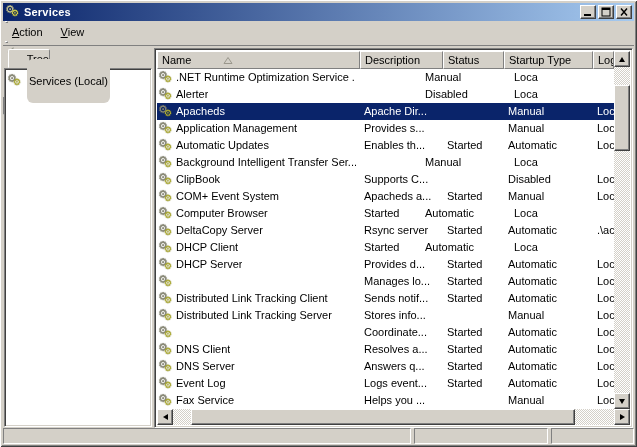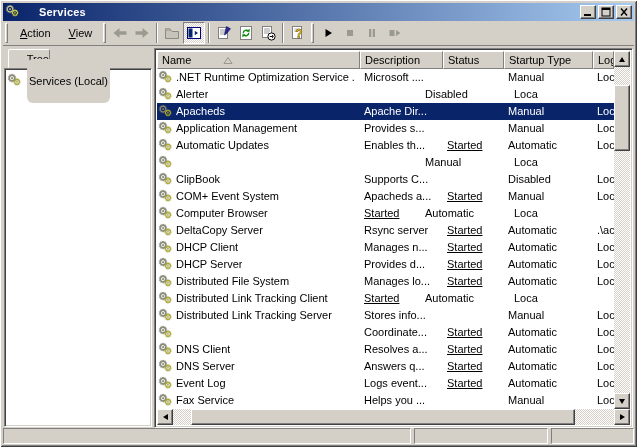--- a/index.html
+++ b/index.html
@@ -12,41 +12,41 @@
                 inset 2px 2px 0 #d4d0c8, inset -2px -2px 0 #808080;
     overflow:hidden;
   }
 
   
   .titlebar{
     position:absolute; left:3px; top:3px; right:3px; height:18px;
     background:linear-gradient(to right,#0A246A,#A6CAF0);
     display:flex; align-items:center; padding:0 2px;
   }
-  .titlebar .title{ color:#fff; font-weight:bold; font-size:11px; margin-left:18px; letter-spacing:.2px;text-align:center; }
+  .titlebar .title{ color:#fff; font-weight:bold; font-size:11px; margin-left:3px; letter-spacing:.2px;text-align:center; }
   .win-controls{ margin-left:auto; display:flex; gap:2px; }
   .wbtn{
     width:16px; height:14px; background:#D4D0C8;
     border:1px solid; border-color:#fff #404040 #404040 #fff;
     box-shadow: inset -1px -1px 0 #808080;
     display:flex; align-items:center; justify-content:center; padding:0; cursor:default;
   }
 
   
   .gearpair{ position:relative; display:inline-block; width:16px; height:16px; flex:0 0 16px; }
   .gearpair i{ position:absolute; font-style:normal; line-height:1; }
   .gearpair .g1{ left:0; top:0; font-size:11px; color:#8c8c7a; text-shadow:0 0 1px #55553f; }
   .gearpair .g2{ left:6px; top:5px; font-size:9px; color:#b3b136; text-shadow:0 0 1px #6b6a12; }
   .titlebar .gearpair .g1{ color:#cfcf9a; } .titlebar .gearpair .g2{ color:#e0de52; }
 
   
   .toolrow{
     position:absolute; left:3px; top:21px; right:3px; height:25px;
-    display:flex; align-items:center;
-    border-bottom:1px solid #808080; background:#D4D0C8;
+    display:flex; 
+    border-bottom:1px solid #808080; background:#D4D0C8;flex-direction:column;
   }
   .grip{ width:3px; height:20px; margin:0 3px 0 2px;
     border:1px solid; border-color:#fff #808080 #808080 #fff; }
   .menu{ display:flex; align-items:center; height:100%; }
   .menu-item{ display:inline-block; padding:3px 9px; }
   .menu-item::first-letter{ text-decoration:underline; }
   .sep{ width:2px; height:20px; margin:0 3px;
     border-left:1px solid #808080; border-right:1px solid #fff; }
   .tbtn{
     width:22px; height:22px; display:flex; align-items:center; justify-content:center;
@@ -93,21 +93,21 @@
   .h-startup{ width:89px; } .h-logon{ flex:1; }
   .sortglyph{ margin-left:32px; display:inline-flex; }
 
   .lrows{ position:absolute; left:0; top:18px; right:16px; bottom:16px; overflow:hidden; background:#fff; }
   .lrow{ display:flex; height:17px; align-items:center; white-space:nowrap; }
   .lrow.sel{ background:#0A246A; color:#fff; }
   .cell{ overflow:hidden; padding:0 4px; height:17px; line-height:17px; }
   .c-name{ width:203px; display:flex; align-items:center; padding-left:1px; }
   .c-name .nlbl{ overflow:hidden; white-space:nowrap; }
   .c-name .gearpair{ margin-right:2px; transform:translateY(0px); }
-  .c-desc{ width:83px; } .c-status{ width:61px;text-decoration:underline; } .c-startup{ width:89px; } .c-logon{ flex:1; padding-right:0; }
+  .c-desc{ width:83px; } .c-status{ width:61px; } .c-startup{ width:89px; } .c-logon{ flex:1; padding-right:0; }
 
   
   .track-dither{
     background-color:#d4d0c8;
     background-image:conic-gradient(#fff 25%, #d4d0c8 0 50%, #fff 0 75%, #d4d0c8 0);
     background-size:2px 2px;
   }
   .vscroll{ position:absolute; top:0; right:0; width:16px; bottom:16px; }
   .hscroll{ position:absolute; left:0; right:0; bottom:0; height:16px; }
   .sbtn{
@@ -309,21 +309,20 @@
 
         <div class="lrows">
             <div class="lrow">
               <div class="cell c-name">
                 <span class="gearpair">
                   <i class="g1">⚙</i>
                   <i class="g2">⚙</i>
                 </span>
                 <span class="nlbl">.NET Runtime Optimization Service ...</span>
               </div>
-              <div class="cell c-desc">Microsoft ....</div>
               <div class="cell c-status"></div>
               <div class="cell c-startup">Manual</div>
               <div class="cell c-logon">Loca</div>
             </div>
             <div class="lrow">
               <div class="cell c-name">
                 <span class="gearpair">
                   <i class="g1">⚙</i>
                   <i class="g2">⚙</i>
                 </span>
@@ -371,20 +370,21 @@
               <div class="cell c-status">Started</div>
               <div class="cell c-startup">Automatic</div>
               <div class="cell c-logon">Loca</div>
             </div>
             <div class="lrow">
               <div class="cell c-name">
                 <span class="gearpair">
                   <i class="g1">⚙</i>
                   <i class="g2">⚙</i>
                 </span>
+                <span class="nlbl">Background Intelligent Transfer Ser...</span>
               </div>
               <div class="cell c-status"></div>
               <div class="cell c-startup">Manual</div>
               <div class="cell c-logon">Loca</div>
             </div>
             <div class="lrow">
               <div class="cell c-name">
                 <span class="gearpair">
                   <i class="g1">⚙</i>
                   <i class="g2">⚙</i>
@@ -435,21 +435,20 @@
               <div class="cell c-logon">.\ac</div>
             </div>
             <div class="lrow">
               <div class="cell c-name">
                 <span class="gearpair">
                   <i class="g1">⚙</i>
                   <i class="g2">⚙</i>
                 </span>
                 <span class="nlbl">DHCP Client</span>
               </div>
-              <div class="cell c-desc">Manages n...</div>
               <div class="cell c-status">Started</div>
               <div class="cell c-startup">Automatic</div>
               <div class="cell c-logon">Loca</div>
             </div>
             <div class="lrow">
               <div class="cell c-name">
                 <span class="gearpair">
                   <i class="g1">⚙</i>
                   <i class="g2">⚙</i>
                 </span>
@@ -459,35 +458,35 @@
               <div class="cell c-status">Started</div>
               <div class="cell c-startup">Automatic</div>
               <div class="cell c-logon">Loca</div>
             </div>
             <div class="lrow">
               <div class="cell c-name">
                 <span class="gearpair">
                   <i class="g1">⚙</i>
                   <i class="g2">⚙</i>
                 </span>
-                <span class="nlbl">Distributed File System</span>
               </div>
               <div class="cell c-desc">Manages lo...</div>
               <div class="cell c-status">Started</div>
               <div class="cell c-startup">Automatic</div>
               <div class="cell c-logon">Loca</div>
             </div>
             <div class="lrow">
               <div class="cell c-name">
                 <span class="gearpair">
                   <i class="g1">⚙</i>
                   <i class="g2">⚙</i>
                 </span>
                 <span class="nlbl">Distributed Link Tracking Client</span>
               </div>
+              <div class="cell c-desc">Sends notif...</div>
               <div class="cell c-status">Started</div>
               <div class="cell c-startup">Automatic</div>
               <div class="cell c-logon">Loca</div>
             </div>
             <div class="lrow">
               <div class="cell c-name">
                 <span class="gearpair">
                   <i class="g1">⚙</i>
                   <i class="g2">⚙</i>
                 </span>

